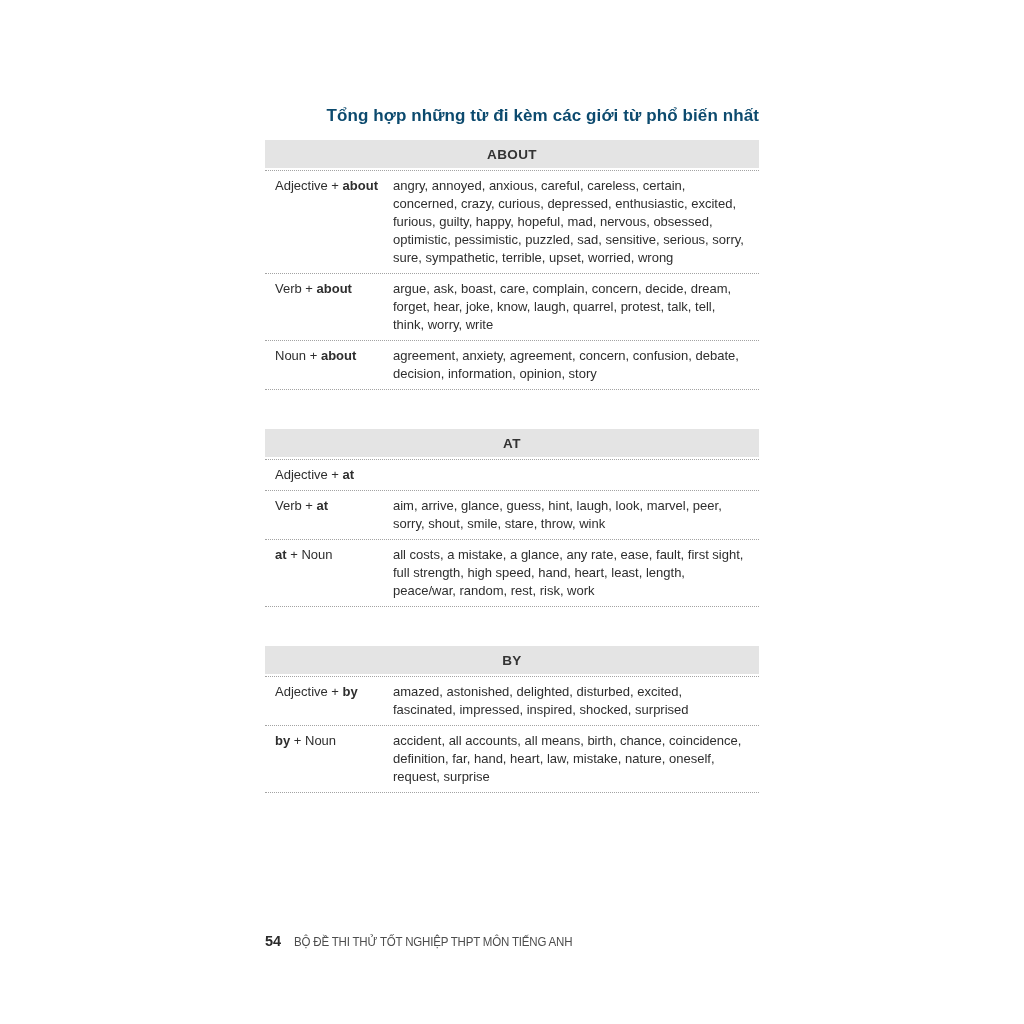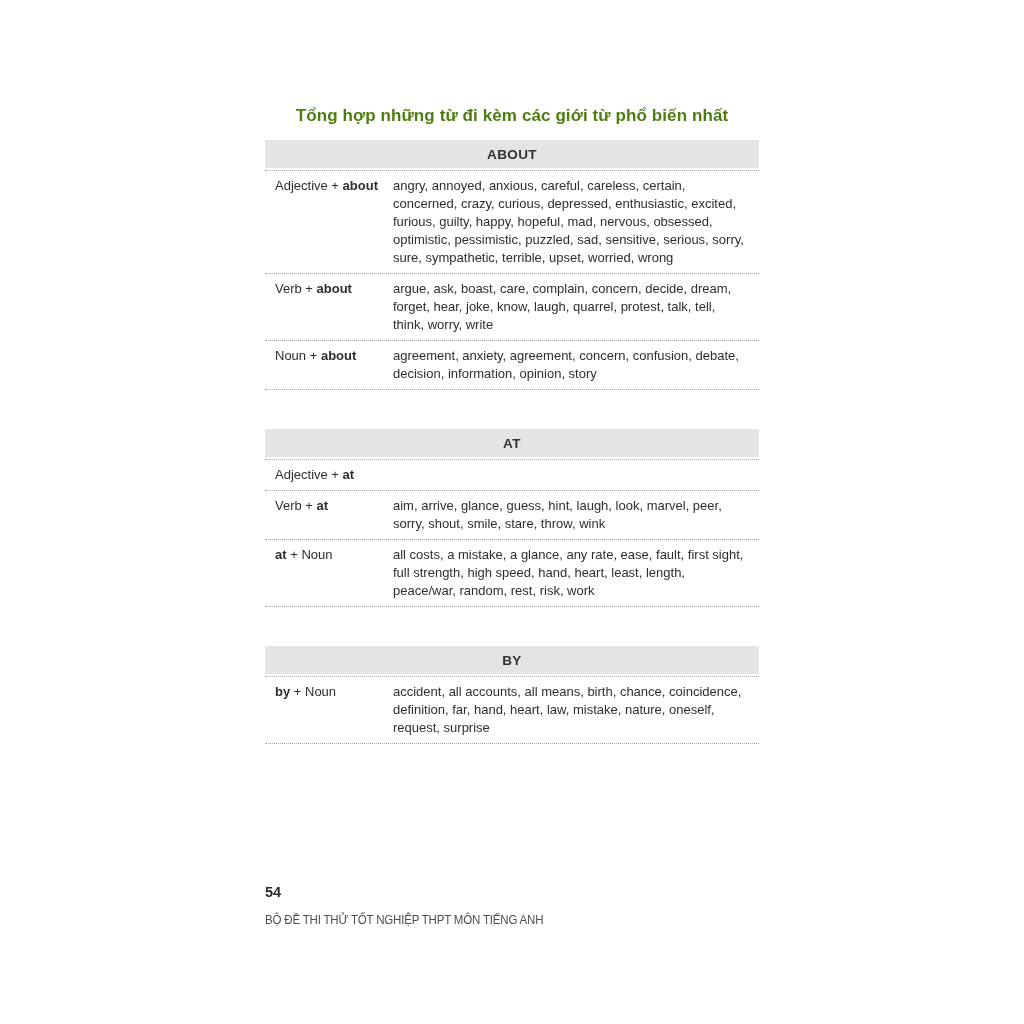--- a/index.html
+++ b/index.html
@@ -15,25 +15,25 @@
     position: relative;
     overflow: hidden;
   }
   .content {
     width: 494px;
     margin: 0 auto;
   }
   .page-title {
     margin-top: 104px;
     margin-bottom: 0;
-    text-align: center;
+    text-align: right;
     font-size: 17px;
     line-height: 23px;
     font-weight: 700;
-    color: #4d7c0f;
+    color: #0c4a6e;
     letter-spacing: 0.1px;
     white-space: nowrap;
   }
   .section {
     margin-top: 39px;
   }
   .section:first-of-type {
     margin-top: 13px;
   }
   .section-header {
@@ -74,21 +74,20 @@
     padding-right: 14px;
     font-size: 13px;
     line-height: 18px;
     color: #2e2e2e;
   }
   .footer {
     margin-top: 140px;
     display: flex;
     align-items: baseline;
     gap: 13px;
-    flex-direction: column;
   }
   .footer-page-number {
     font-size: 14.5px;
     font-weight: 700;
     color: #2a2a2a;
   }
   .footer-book-title {
     font-size: 12px;
     font-weight: 500;
     color: #4d4d4d;
@@ -147,20 +146,24 @@
     <div class="row-words">all costs, a mistake, a glance, any rate, ease, fault, first sight, full strength, high speed, hand, heart, least, length, peace/war, random, rest, risk, work</div>
   </div>
 </div>
   </section>
 
   <section class="section">
     <div class="section-header">
       <span>BY</span>
     </div>
     <div class="section-rows">
+  <div class="table-row">
+    <div class="row-label"><span>Adjective + </span><b>by</b></div>
+    <div class="row-words">amazed, astonished, delighted, disturbed, excited, fascinated, impressed, inspired, shocked, surprised</div>
+  </div>
 
   <div class="table-row">
     <div class="row-label"><b>by</b><span> + Noun</span></div>
     <div class="row-words">accident, all accounts, all means, birth, chance, coincidence, definition, far, hand, heart, law, mistake, nature, oneself, request, surprise</div>
   </div>
 </div>
   </section>
 </main>
 
   <div class="footer">

